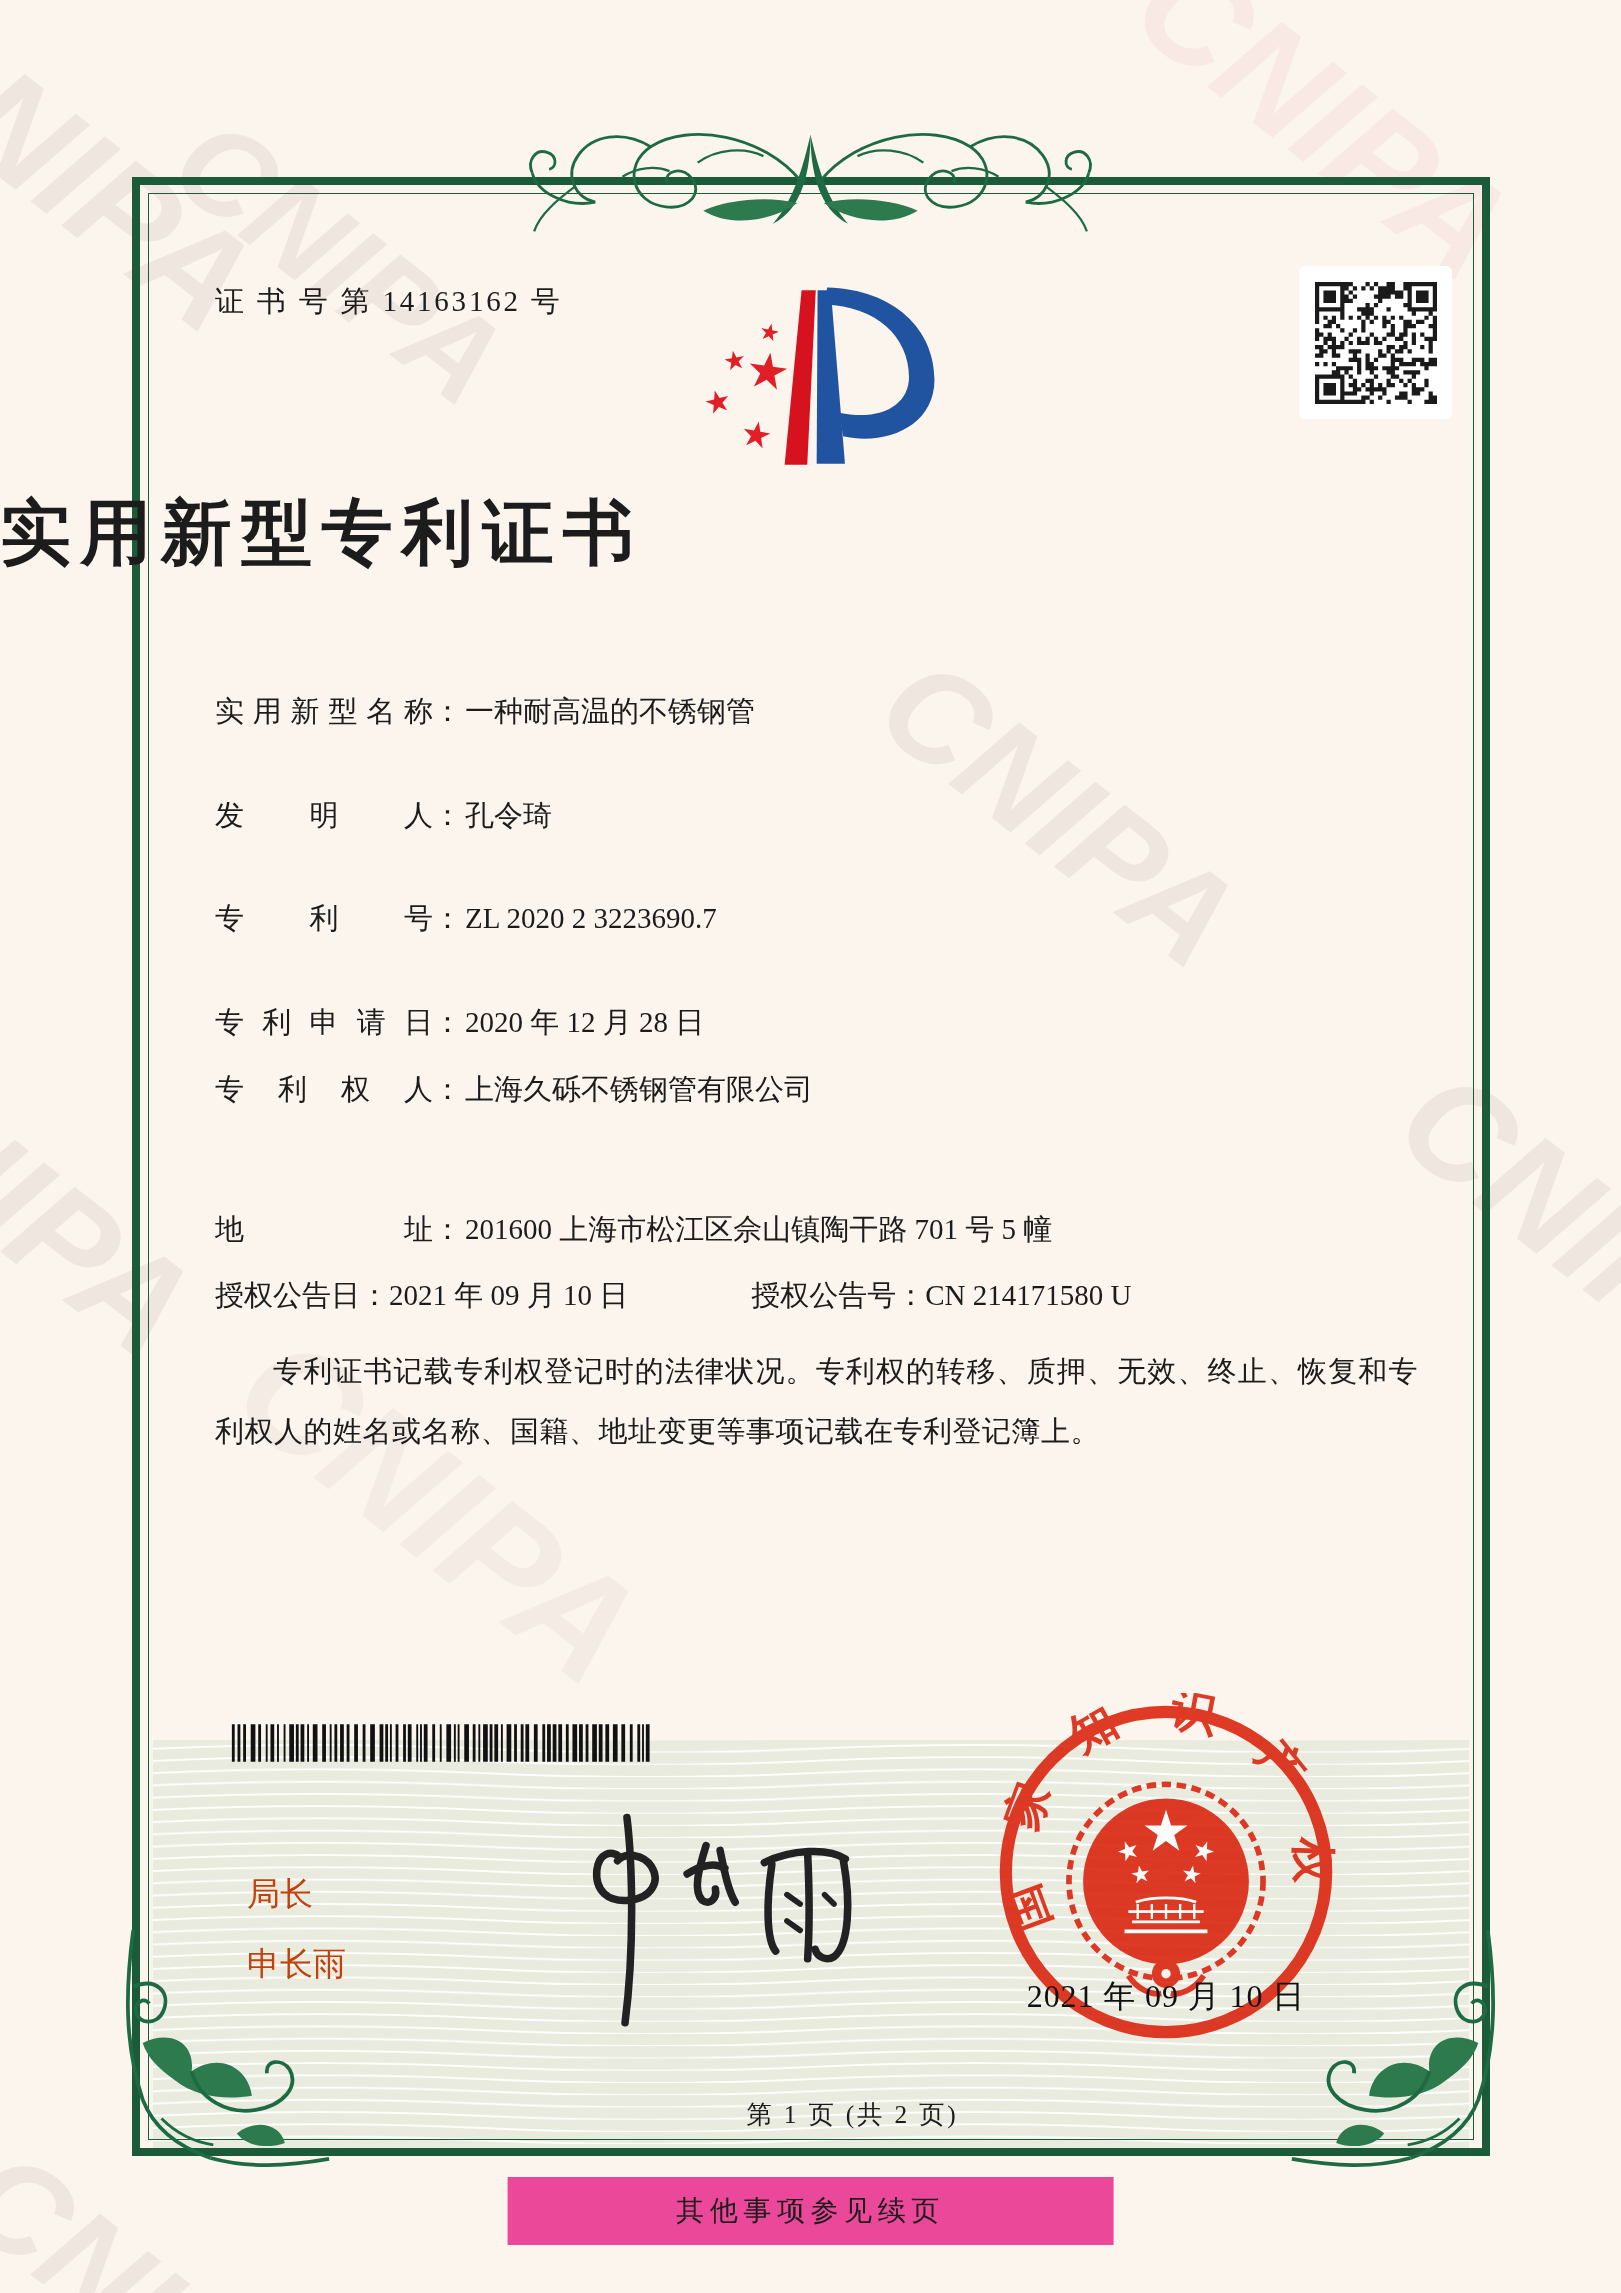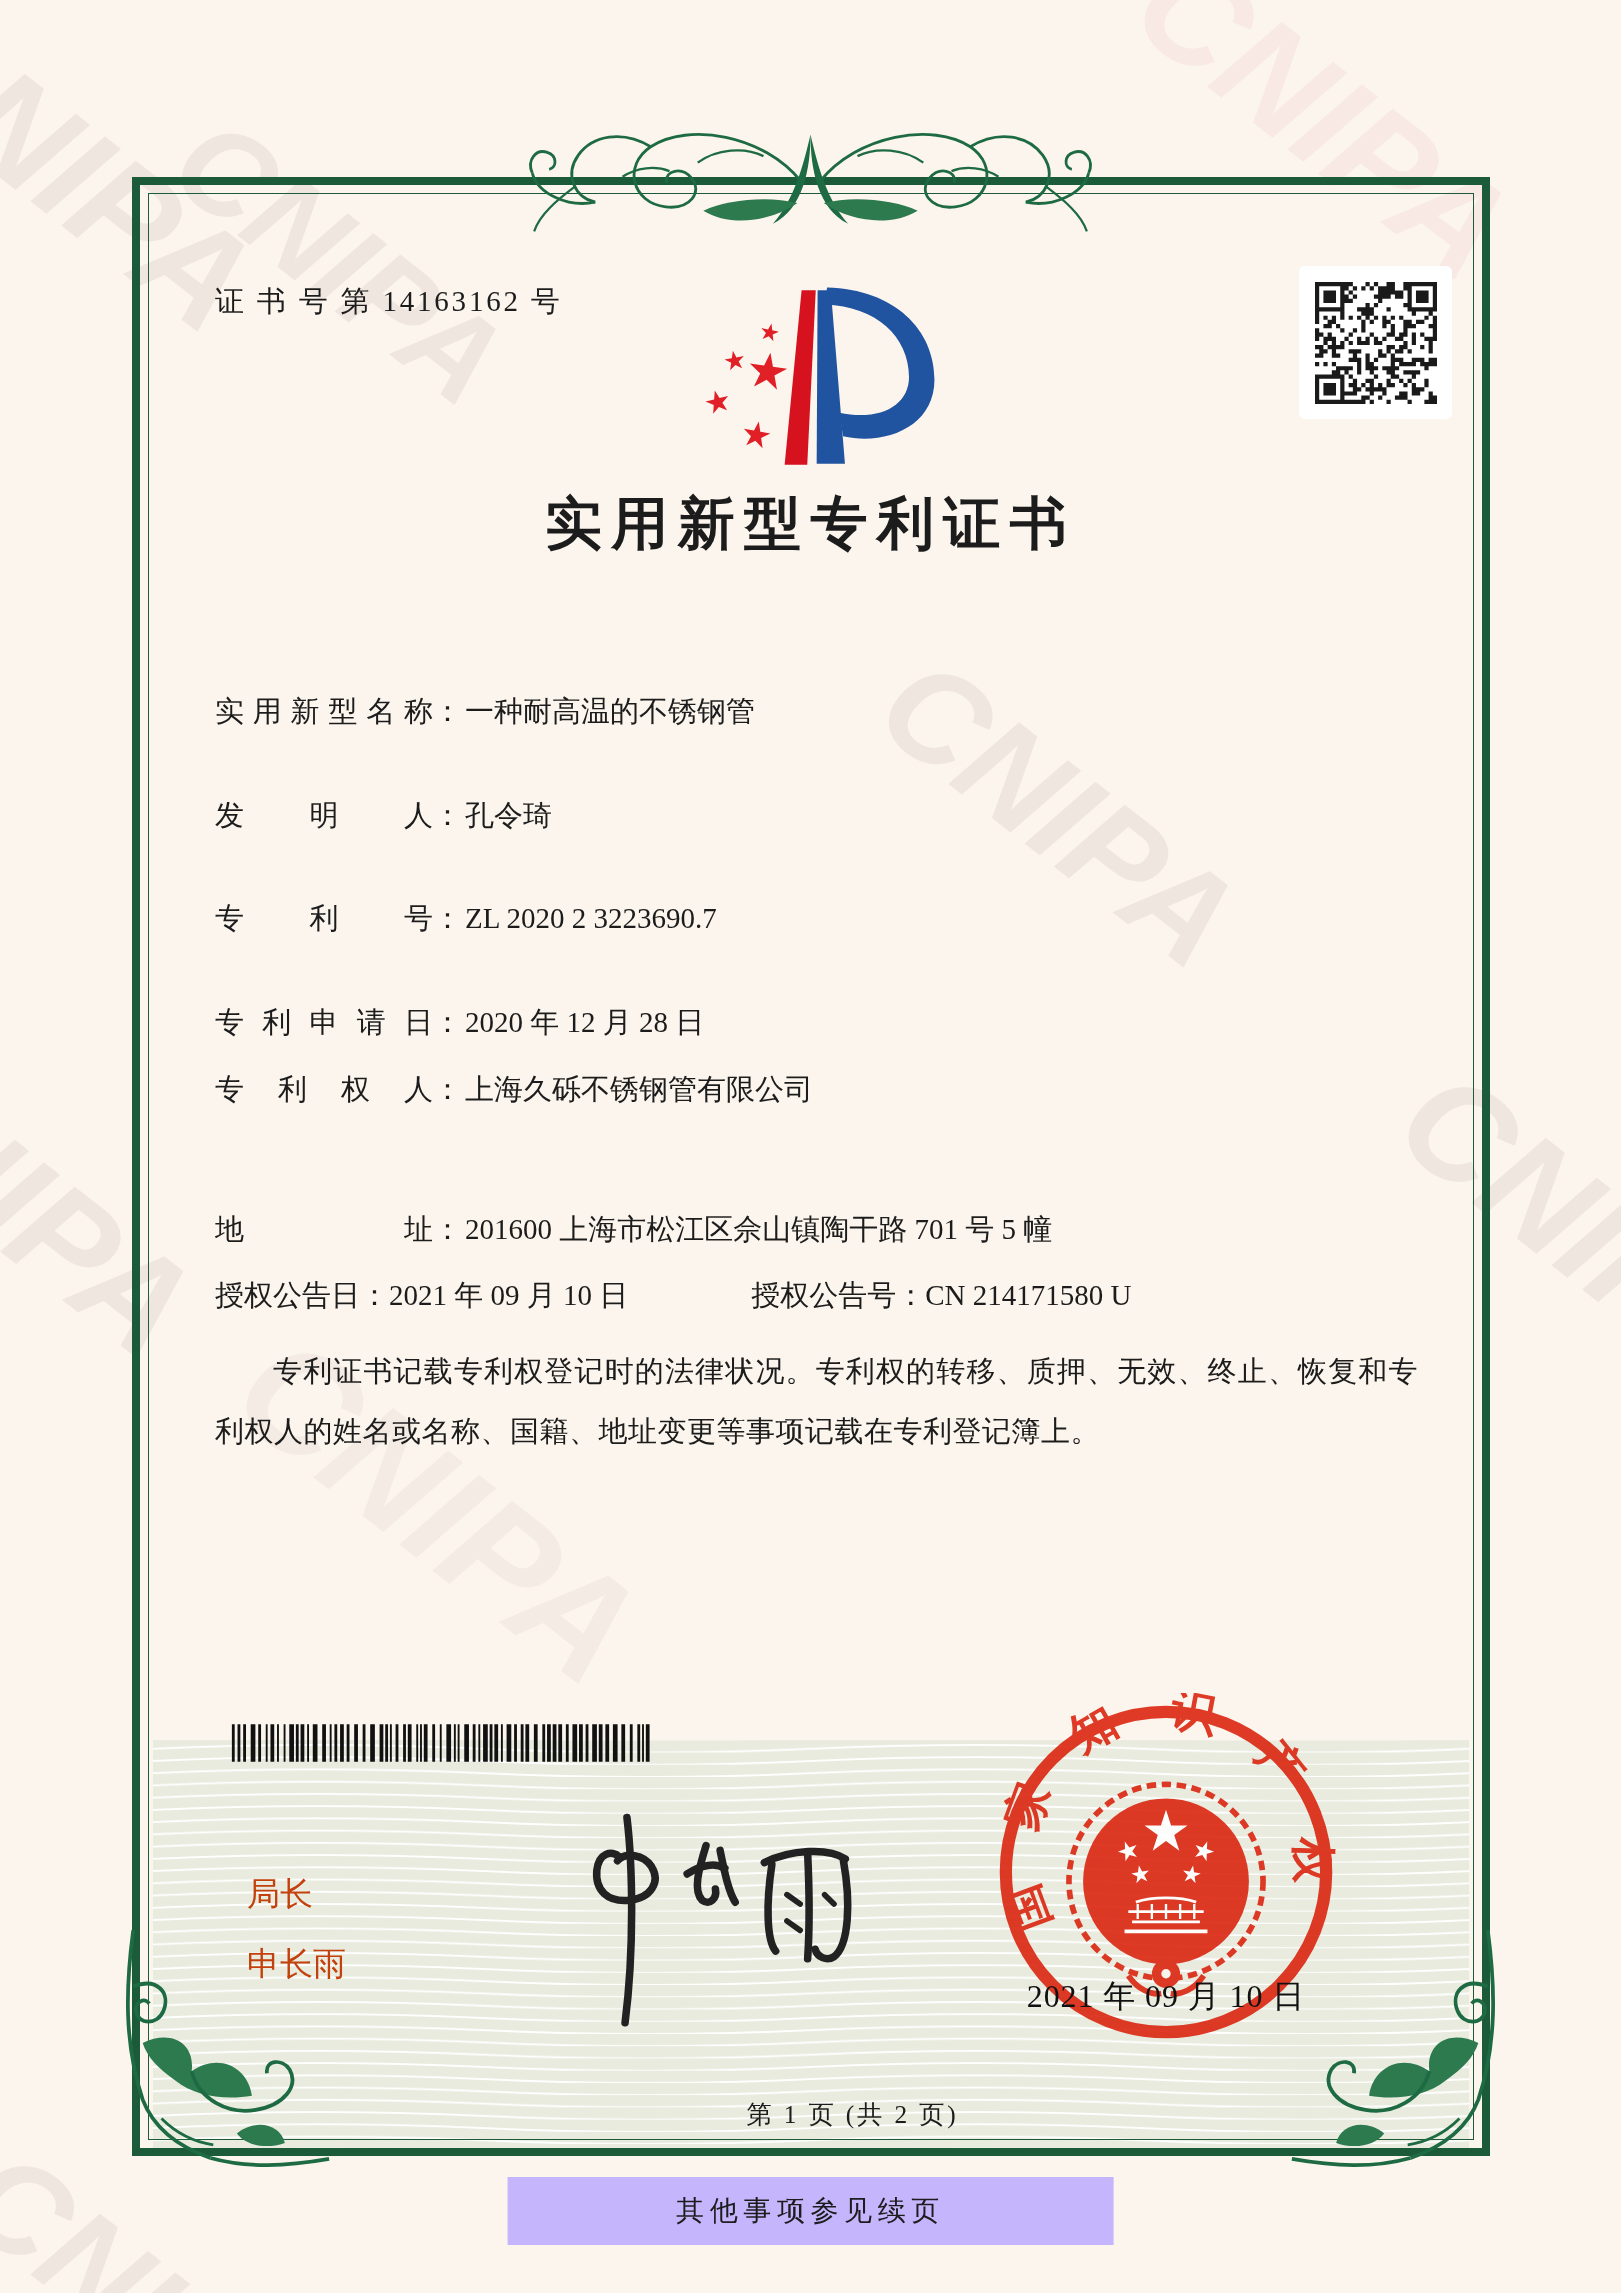--- a/index.html
+++ b/index.html
@@ -17,43 +17,43 @@
       border:1.9px solid #1b5b3a;box-sizing:border-box;z-index:3;}
   .ornament{position:absolute;z-index:4;}
   
   .wave-band{position:absolute;left:153px;top:1740px;width:1316px;height:409px;z-index:2;}
   
   .content{position:absolute;left:0;top:0;width:100%;height:100%;z-index:5;}
   .cert-no{position:absolute;left:215px;top:282px;font-size:29px;letter-spacing:2.8px;}
   .logo{position:absolute;left:697px;top:278px;}
   .qr-box{position:absolute;left:1299px;top:266px;width:153px;height:153px;background:#ffffff;
       border-radius:5.6px;display:flex;align-items:center;justify-content:center;}
-  .doc-title{position:absolute;left:0;top:486px;width:100%;text-align:center;
-      font-size:57px;font-weight:bold;letter-spacing:9.4px;}
+  .doc-title{position:absolute;left:0;top:486px;width:100%;text-align:left;
+      font-size:71px;font-weight:bold;letter-spacing:9.4px;}
   .frow{position:absolute;left:215px;font-size:29px;white-space:nowrap;}
   .flabel{display:inline-block;width:218px;text-align:justify;text-align-last:justify;}
   .fcolon{display:inline-block;width:32px;}
   .fvalue{display:inline-block;}
   .grant-pair1{display:inline-block;width:529px;}
   .paras{position:absolute;left:215px;top:1341px;width:1203px;font-size:29px;
       line-height:60px;text-align:justify;letter-spacing:0.5px;}
   .paras p{margin:0;text-indent:2em;}
   .barcode{position:absolute;left:230px;top:1723px;}
   .signer{position:absolute;left:247px;top:1872px;font-size:33px;
       font-family:"Liberation Sans","DejaVu Sans",sans-serif;color:#c2410c;}
   .signer div{margin-bottom:24.5px;}
   .signature{position:absolute;left:546px;top:1808px;}
   .seal{position:absolute;left:987px;top:1693px;width:358px;height:358px;}
   .seal svg{position:absolute;left:0;top:0;}
   .seal-date{position:absolute;left:0;top:282px;width:358px;text-align:center;
       font-size:32px;color:#111;letter-spacing:0.9px;white-space:nowrap;}
   .page-no{position:absolute;left:0;top:2098px;width:100%;text-align:center;
       font-size:25.4px;letter-spacing:2.8px;padding-left:42px;}
   .footer-band{position:absolute;left:50%;top:2177px;transform:translateX(-50%);
-      background:#c4b5fd;padding:15px 169px;white-space:nowrap;}
+      background:#ec4899;padding:15px 169px;white-space:nowrap;}
   .footer-band span{font-size:28px;letter-spacing:5.6px;}
 </style>
 </head>
 <body>
 
 <div class="page">
 
   <div class="wm" style="left:-52px;top:-28px;font-size:141px;">CNIPA</div>
   <div class="wm" style="left:235px;top:89px;font-size:124px;">CNIPA</div>
   <div class="wm pink" style="left:1205px;top:-80px;font-size:141px;">CNIPA</div>

